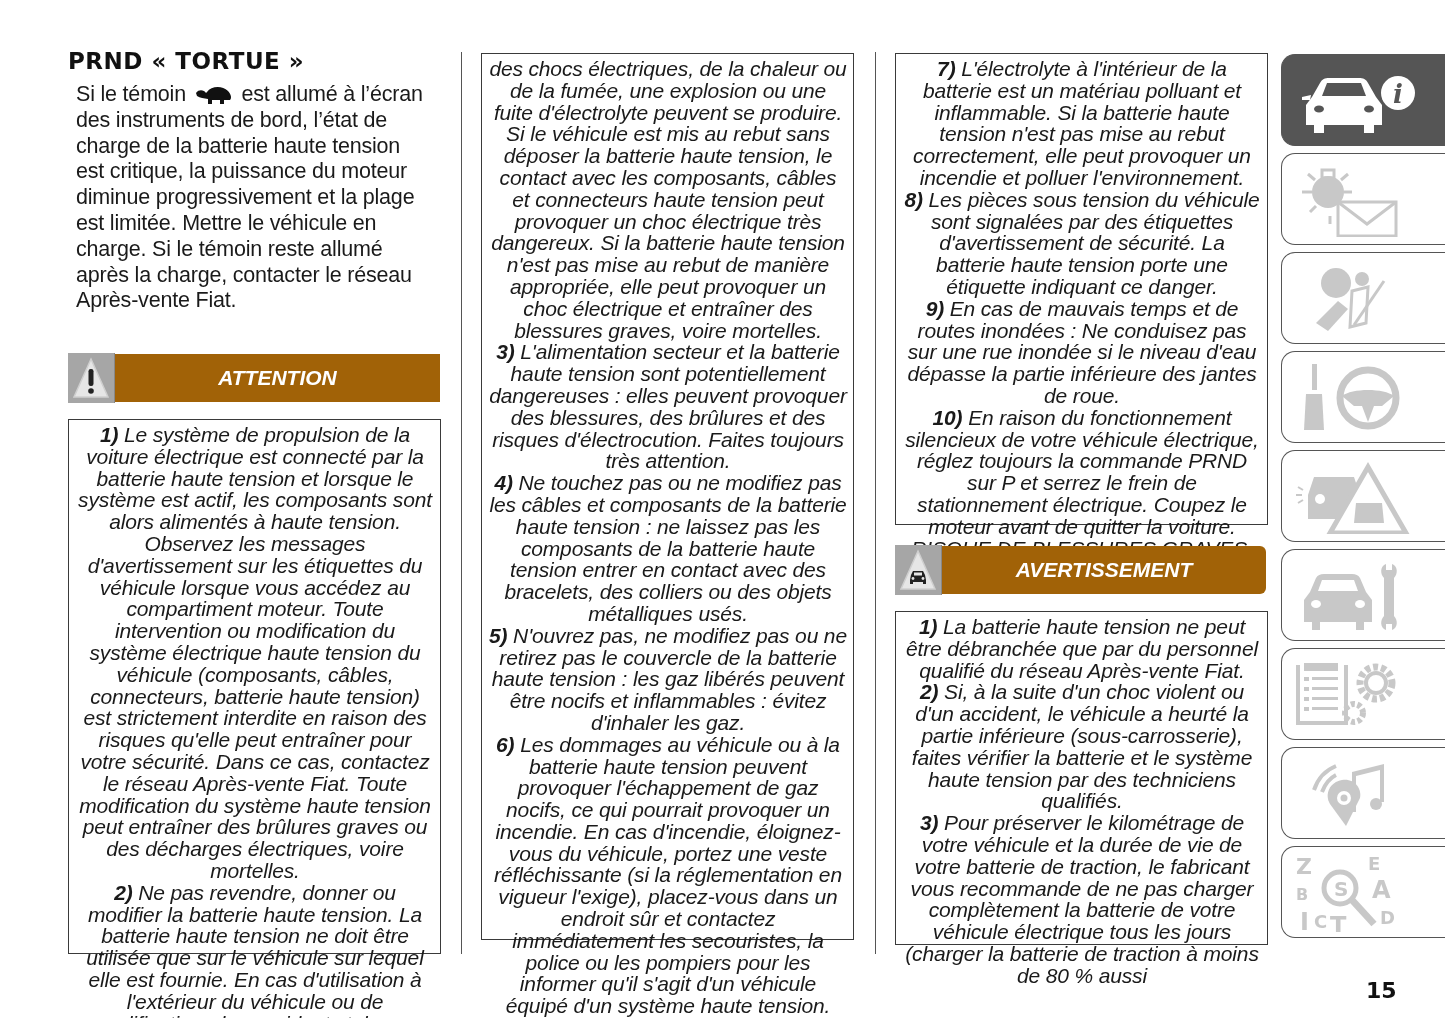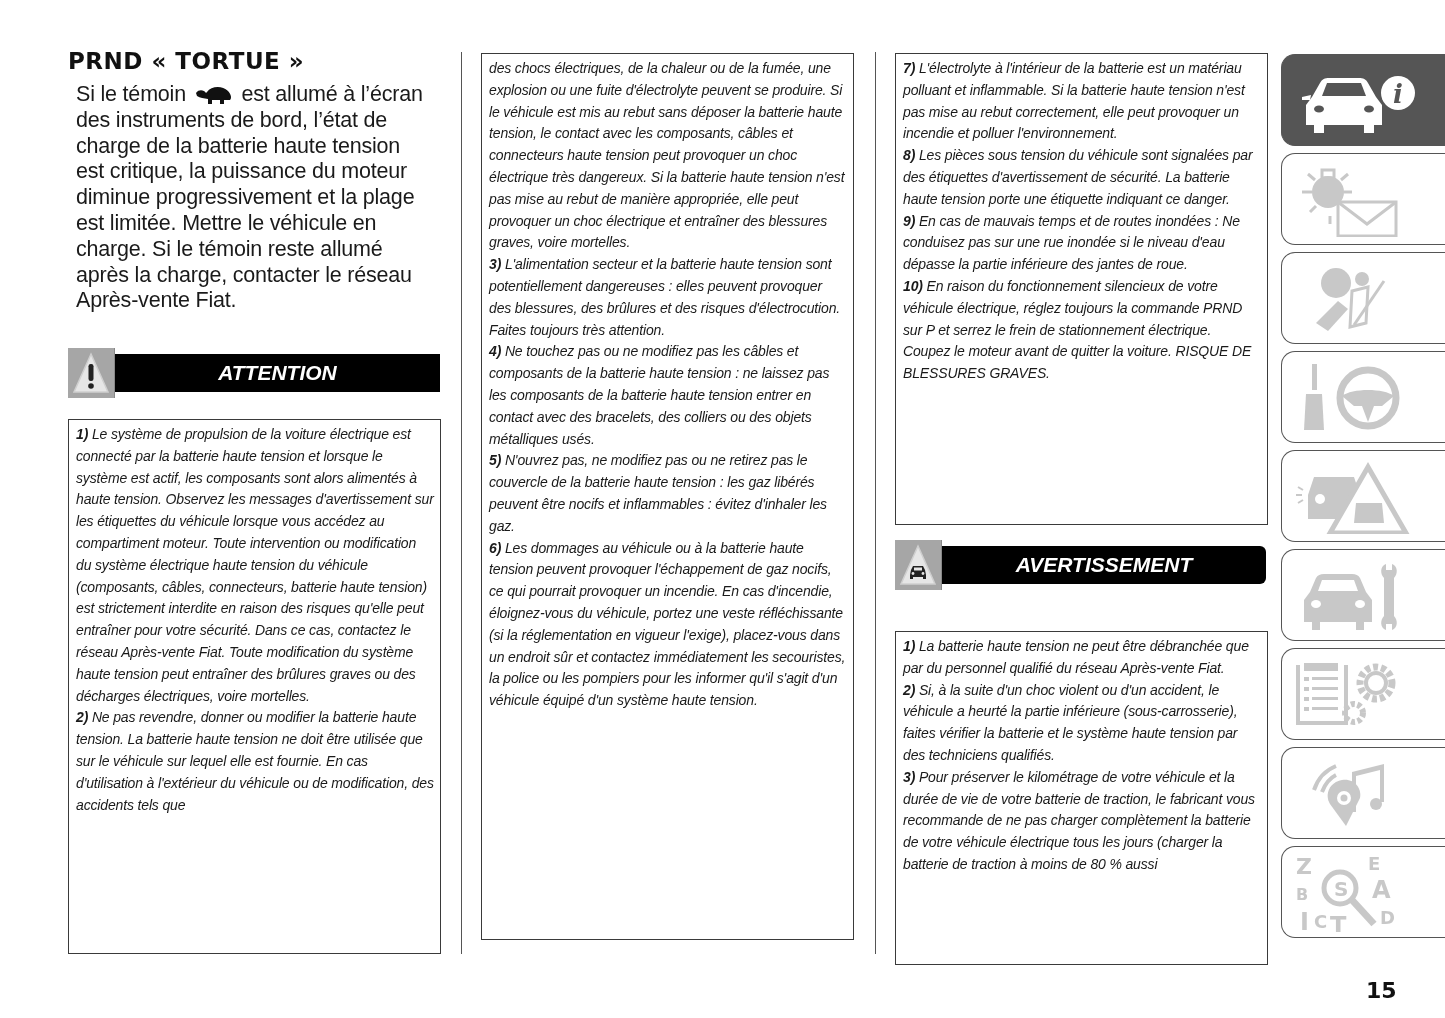--- a/index.html
+++ b/index.html
@@ -3,26 +3,26 @@
 <meta charset="utf-8">
 <style>
   html, body { margin:0; padding:0; background:#ffffff; }
   body { width:1445px; height:1018px; position:relative; overflow:hidden; font-family:"Liberation Sans", sans-serif; color:#1a1a1a; }
 
   .col1 { position:absolute; left:68px; top:48px; width:372px; }
   .heading { font-family:"DejaVu Sans", sans-serif; font-weight:900; font-size:23px; letter-spacing:0.5px; margin:0; line-height:26px; color:#111; }
   .intro { font-size:21.5px; line-height:25.8px; margin:8px; letter-spacing:-0.2px; }
   .turtle { display:inline-block; vertical-align:middle; width:40px; height:22px; margin:0 2px; }
 
-  .banner { position:absolute; height:38px; background:#000000; display:flex; align-items:center; }
+  .banner { position:absolute; height:48px; background:#a16207; display:flex; align-items:center; }
   .banner .ico { width:46px; height:50px; display:flex; align-items:center; justify-content:center; border-right:1px solid #888; background:#a6a6a6; }
   .banner .lbl { flex:1; text-align:center; color:#fff; font-weight:bold; font-style:italic; font-size:21px; }
 
   .box { position:absolute; border:1.5px solid #3a3a3a; padding:4px 6px 3px 7px; box-sizing:border-box; }
-  .box p { margin:0; font-style:italic; font-size:14px; line-height:21.8px; letter-spacing:-0.15px; }
+  .box p { margin:0; font-style:italic; font-size:21px; line-height:21.8px; letter-spacing:-0.15px;text-align:center; }
   .box p b { font-style:italic; font-weight:bold; }
 
   .vline { position:absolute; width:1px; background:#555; }
 
   .tabs { position:absolute; left:1281px; top:54px; width:164px; }
   .tab { position:absolute; left:0; width:170px; height:92px; border:1.5px solid #555; border-right:none; border-radius:14px 0 0 14px; box-sizing:border-box; background:#fff; display:flex; align-items:center; padding-left:12px; }
   .tab.active { background:#555555; border-color:#555; }
   .tab svg { display:block; }
 
   .pagenum { position:absolute; left:1318px; top:978px; font-family:"DejaVu Sans", sans-serif; font-weight:900; font-size:22px; color:#111;margin-left:48px; }
@@ -80,21 +80,21 @@
         <path d="M19 2 L36 40 L2 40 Z" fill="#e6e6e6" stroke="#cfcfcf" stroke-width="1.5"></path>
         <path d="M11 31 L12 26 L14 22 L24 22 L26 26 L27 31 L27 35 L24 35 L24 33 L14 33 L14 35 L11 35 Z" fill="#222"></path>
         <rect x="15" y="23.5" width="8" height="3" fill="#e6e6e6"></rect>
         <circle cx="14" cy="29.5" r="1.4" fill="#e6e6e6"></circle>
         <circle cx="24" cy="29.5" r="1.4" fill="#e6e6e6"></circle>
       </svg>
   </div>
   <div class="lbl">AVERTISSEMENT</div>
 </div>
 
-<div class="box" style="left:895px; top:611px; width:373px; height:334px;margin-top:20px;">
+<div class="box" style="left:895px; top:611px; width:373px; height:334px;">
   <p><b>1)</b><span> La batterie haute tension ne peut être débranchée que par du personnel qualifié du réseau Après-vente Fiat.</span></p>
   <p><b>2)</b><span> Si, à la suite d'un choc violent ou d'un accident, le véhicule a heurté la partie inférieure (sous-carrosserie), faites vérifier la batterie et le système haute tension par des techniciens qualifiés.</span></p>
   <p><b>3)</b><span> Pour préserver le kilométrage de votre véhicule et la durée de vie de votre batterie de traction, le fabricant vous recommande de ne pas charger complètement la batterie de votre véhicule électrique tous les jours (charger la batterie de traction à moins de 80 % aussi</span></p>
 </div>
 
 <div class="tabs">
   <div class="tab active" style="top:0;">
     <svg width="130" height="75" viewBox="0 0 130 75">
       <path d="M12 62 L12 42 L18 34 L26 20 C28 16 31 15 35 15 L65 15 C69 15 72 16 74 20 L82 34 L88 42 L88 62 L80 62 L80 70 L70 70 L70 62 L30 62 L30 70 L20 70 L20 62 Z" fill="#fff"></path>
       <path d="M28 33 L33 20 L67 20 L72 33 Z" fill="#555"></path>

